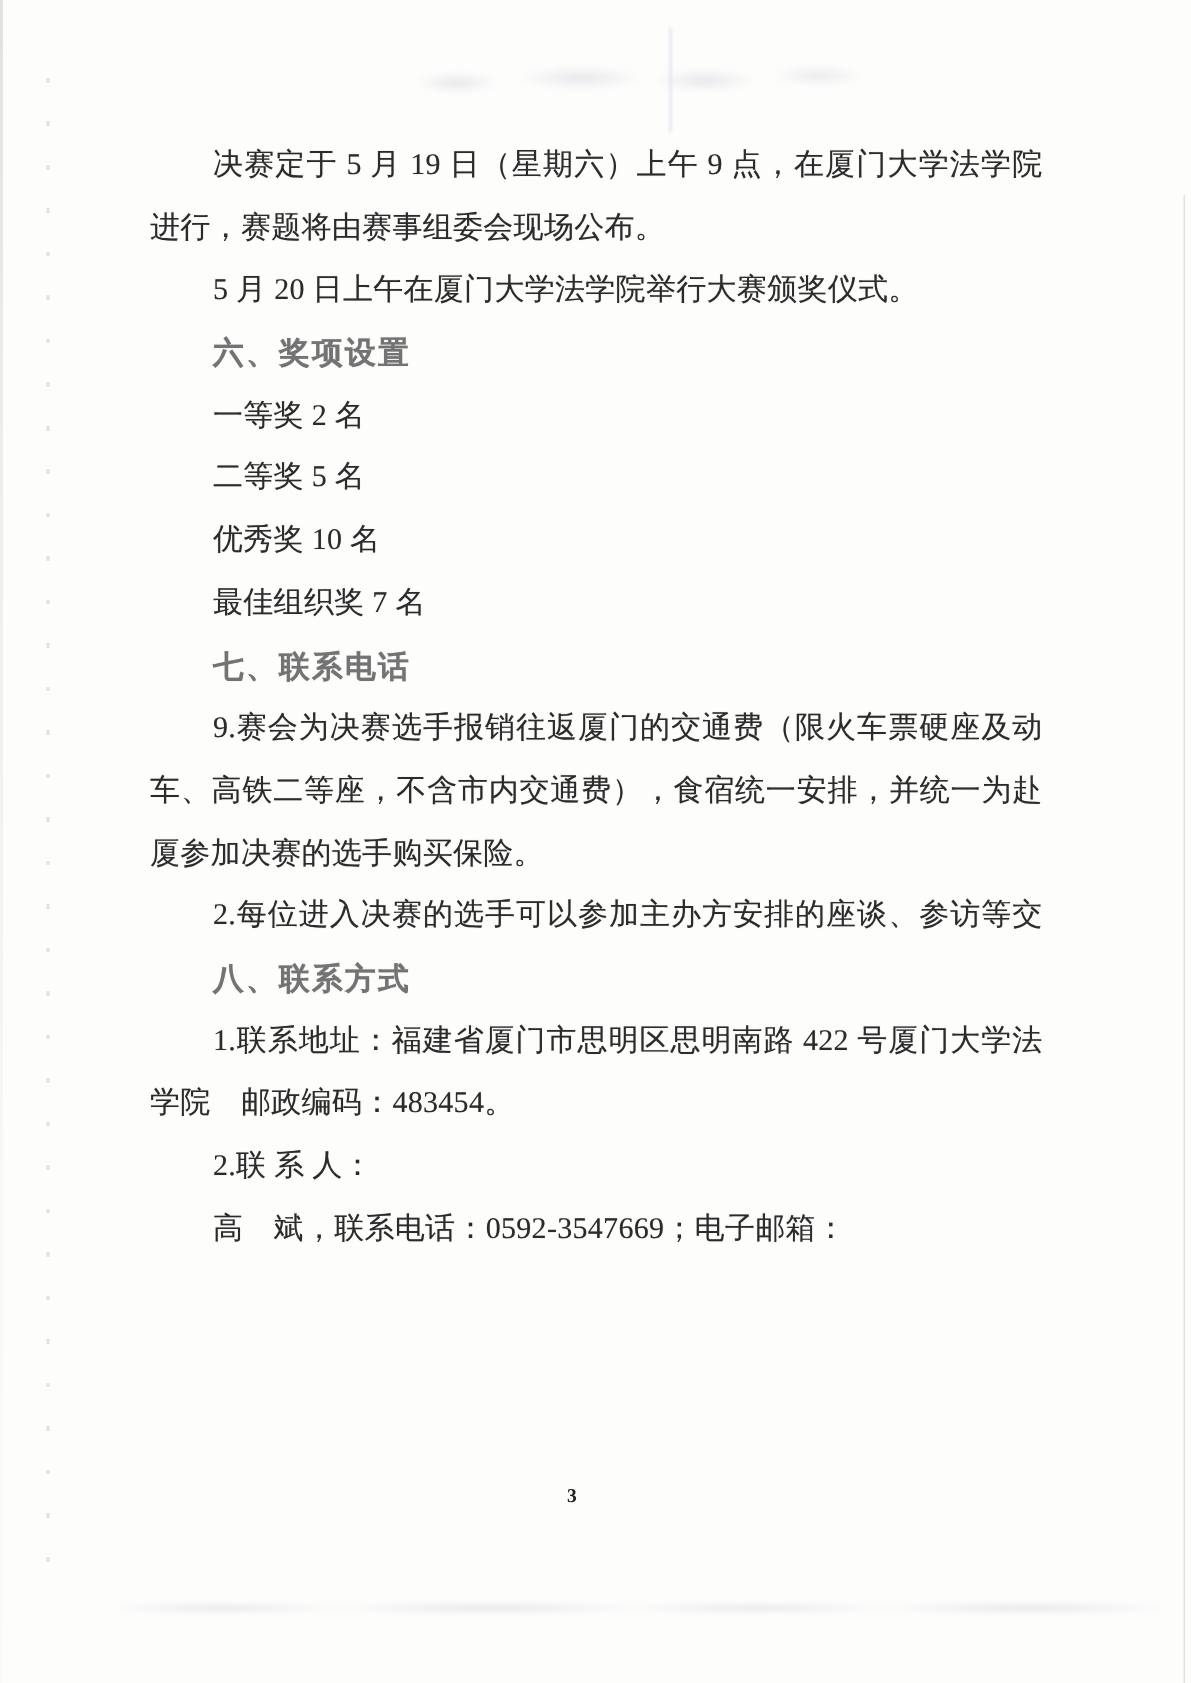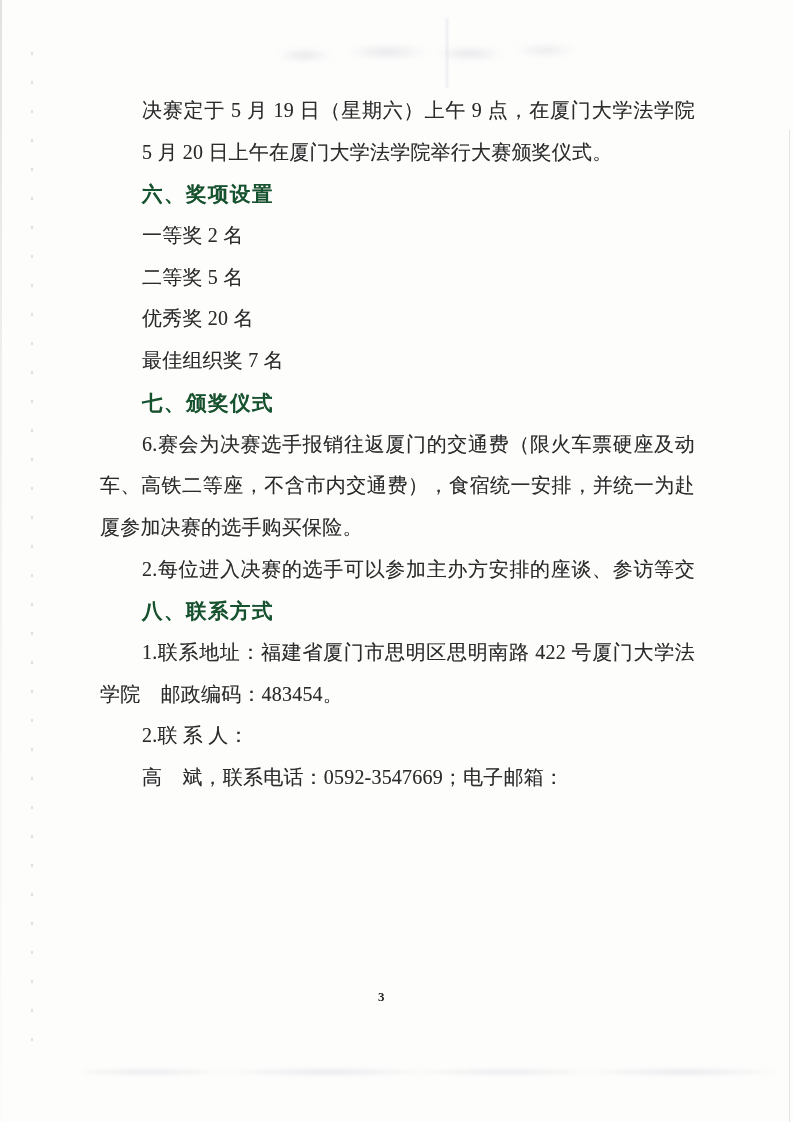--- a/index.html
+++ b/index.html
@@ -25,21 +25,21 @@
     text-shadow:0 0 .6px rgba(45,45,45,.38);
     white-space:normal;
   }
   .indent{text-indent:42px;}
   .justify{text-align:justify;text-align-last:justify;text-justify:inter-character;}
   .heading{
     font-family:"Liberation Sans","DejaVu Sans",sans-serif;
     font-weight:700;
     font-size:20.5px;
     letter-spacing:1.5px;
-    color:#14532d;
+    color:#737373;
   }
   .pagenum{
     position:absolute;left:378px;top:989px;
     font-size:13px;font-weight:700;
     font-family:"Liberation Serif",serif;color:#222;
   }
   
   .edge-left{
     position:absolute;left:0;top:0;width:2px;height:100%;
     background:linear-gradient(180deg,#d9d9d9 0%,#e9e9e9 30%,#f5f5f4 70%,#fafaf9 100%);
@@ -84,28 +84,29 @@
 
   <div class="edge-left"></div>
   <div class="edge-right"></div>
   <div class="ticks"></div>
   <div class="smudge-top"></div>
   <div class="smudge-vline"></div>
   <div class="smudge-bottom"></div>
 
   <div class="textblock">
     <div class="line indent justify">决赛定于 5 月 19 日（星期六）上午 9 点，在厦门大学法学院</div>
+    <div class="line">进行，赛题将由赛事组委会现场公布。</div>
     <div class="line indent">5 月 20 日上午在厦门大学法学院举行大赛颁奖仪式。</div>
     <div class="line indent heading">六、奖项设置</div>
     <div class="line indent">一等奖 2 名</div>
     <div class="line indent">二等奖 5 名</div>
-    <div class="line indent">优秀奖 20 名</div>
+    <div class="line indent">优秀奖 10 名</div>
     <div class="line indent">最佳组织奖 7 名</div>
-    <div class="line indent heading">七、颁奖仪式</div>
-    <div class="line indent justify">6.赛会为决赛选手报销往返厦门的交通费（限火车票硬座及动</div>
+    <div class="line indent heading">七、联系电话</div>
+    <div class="line indent justify">9.赛会为决赛选手报销往返厦门的交通费（限火车票硬座及动</div>
     <div class="line justify">车、高铁二等座，不含市内交通费），食宿统一安排，并统一为赴</div>
     <div class="line">厦参加决赛的选手购买保险。</div>
     <div class="line indent justify">2.每位进入决赛的选手可以参加主办方安排的座谈、参访等交</div>
     <div class="line indent heading">八、联系方式</div>
     <div class="line indent justify">1.联系地址：福建省厦门市思明区思明南路 422 号厦门大学法</div>
     <div class="line">学院　邮政编码：483454。</div>
     <div class="line indent">2.联 系 人：</div>
     <div class="line indent">高　斌，联系电话：0592-3547669；电子邮箱：</div>
   </div>
 

